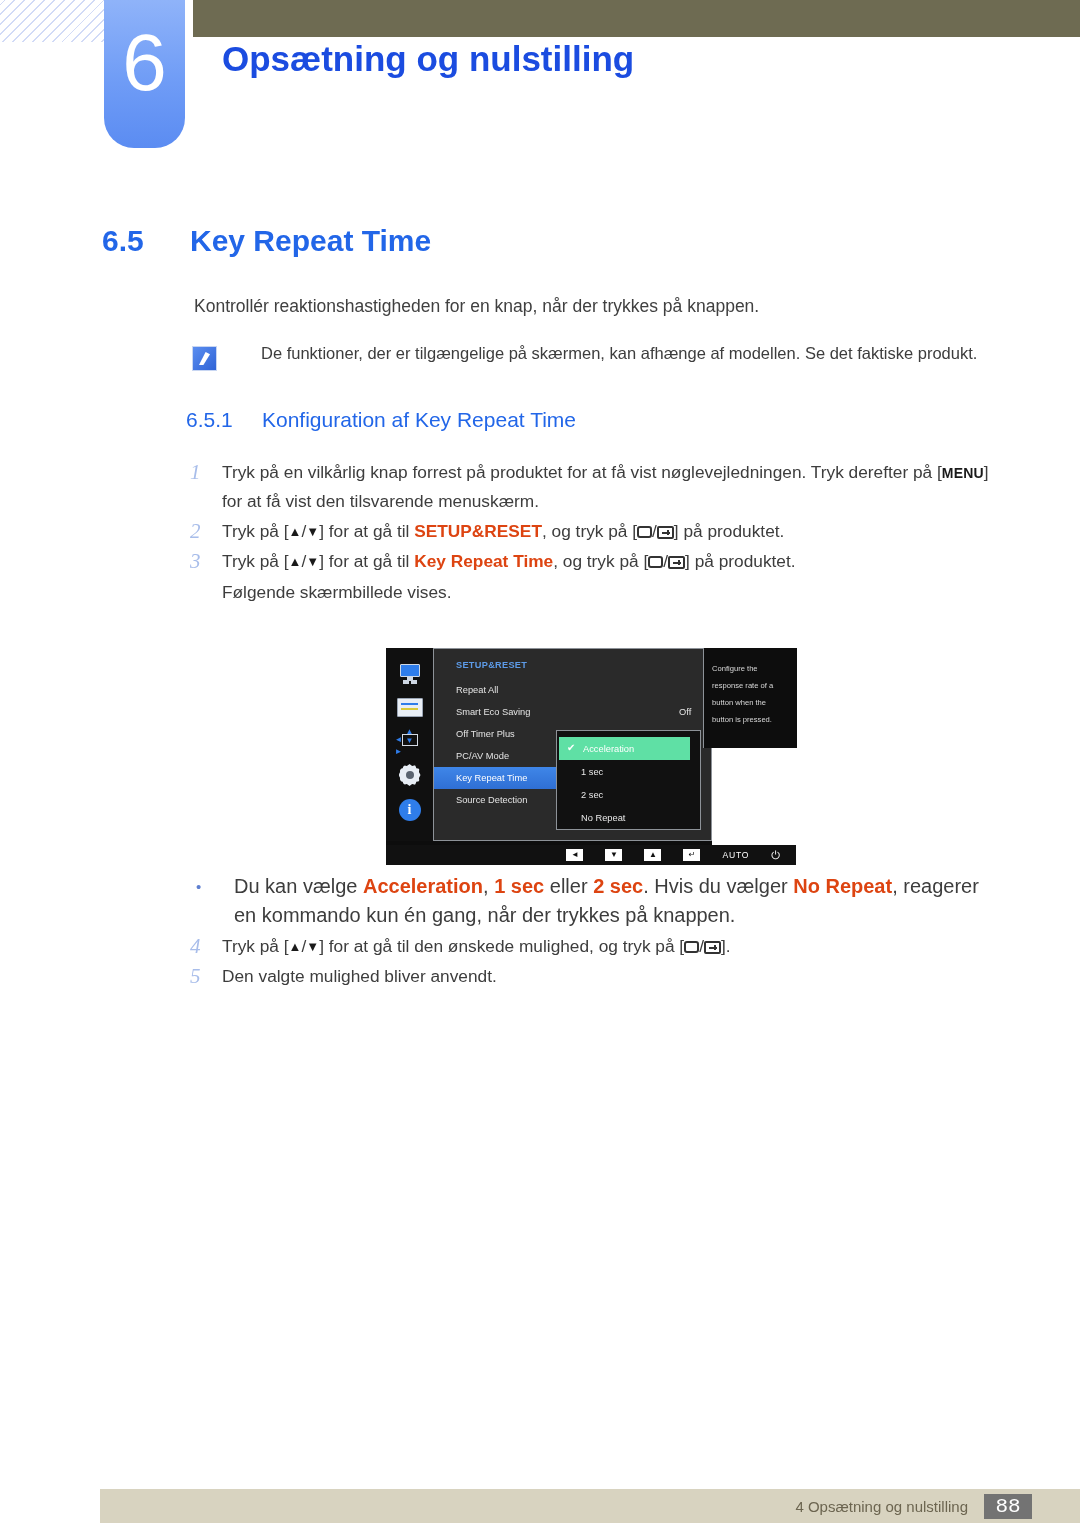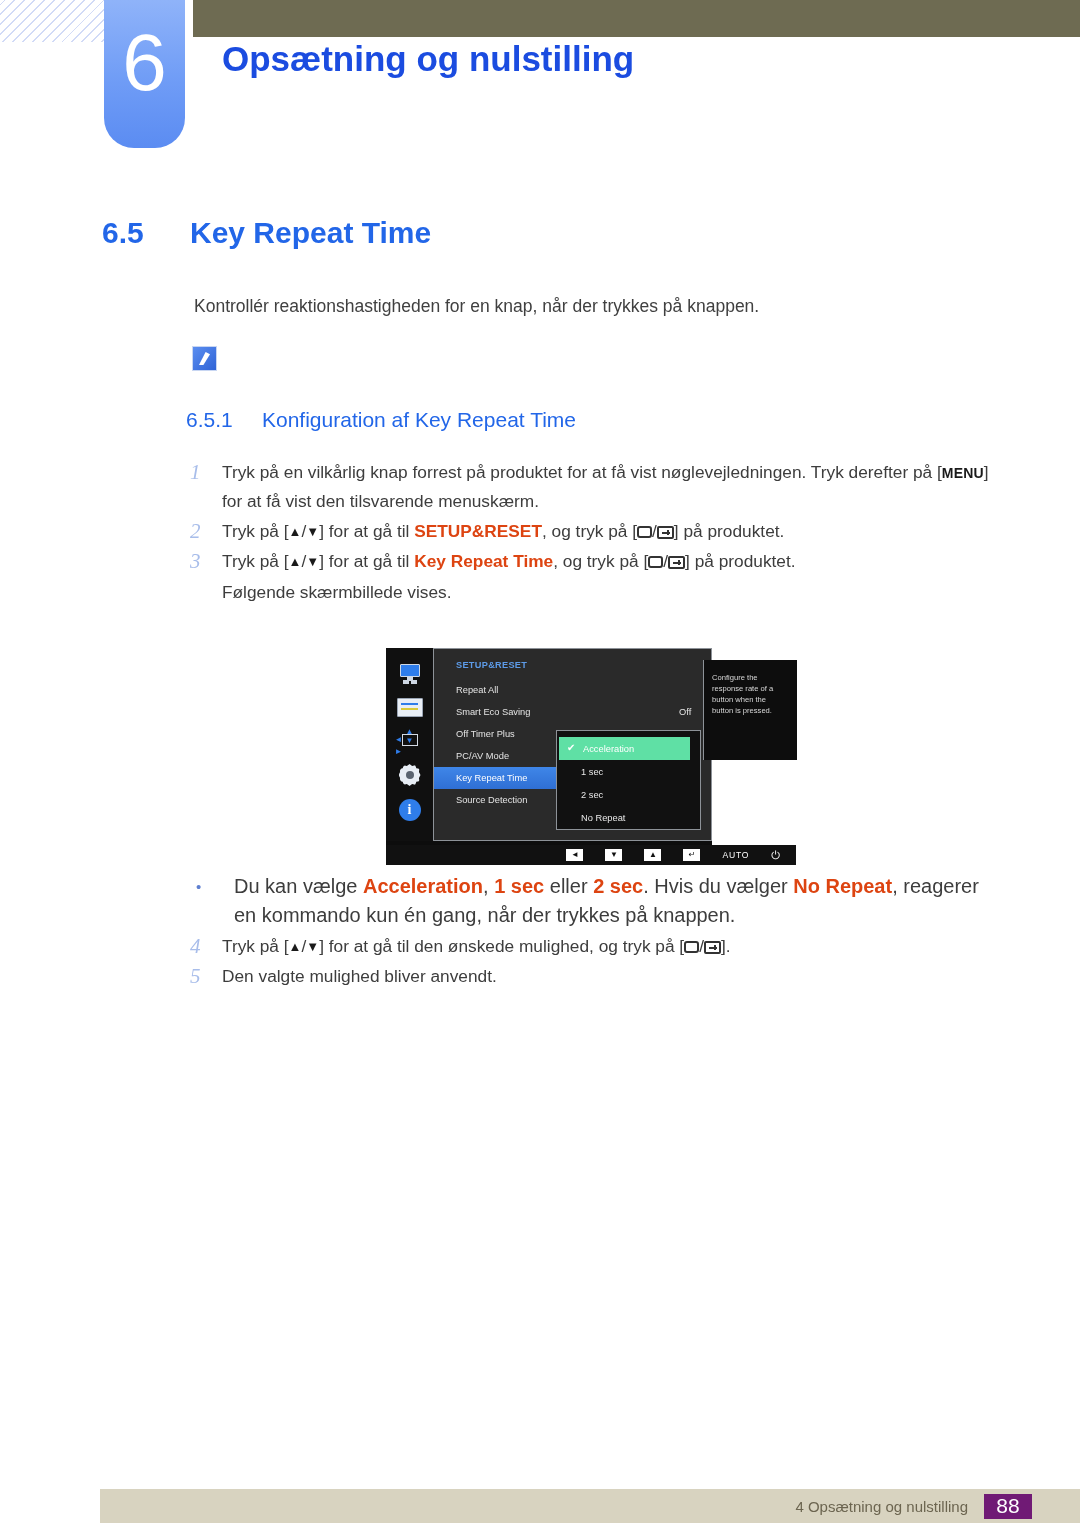--- a/index.html
+++ b/index.html
@@ -59,21 +59,21 @@
     position: absolute;
     left: 222px; top: 39px;
     font-size: 35px;
     color: #1b4ce0;
     font-weight: 700;
   }
 
   
   .sec-head {
     position: absolute;
-    left: 102px; top: 216px;
+    left: 102px; top: 224px;
     font-size: 30px;
     color: #2266e8;
     font-weight: 700;
     display: flex;
   }
   .sec-num { width: 88px; }
   .intro {
     position: absolute;
     left: 194px; top: 296px;
     font-size: 17.5px;
@@ -355,28 +355,28 @@
   }
   .sub-check {
     position: absolute;
     left: 8px; top: 5px;
     font-size: 10px;
     color: #ffffff;
     line-height: 12px;
   }
   .osd-desc {
     position: absolute;
-    left: 317px; top: 12px;
+    left: 317px; top: 0;
     width: 94px; height: 100px;
     background: #0d0d0d;
     border-left: 1px solid #8d9298;
     padding: 12px 8px 0 8px;
     box-sizing: border-box;
     font-size: 7.6px;
-    line-height: 11px;
+    line-height: 17px;
     color: #d8d8d8;
   }
   .osd-bar {
     position: absolute;
     left: 0; top: 197px;
     width: 410px; height: 20px;
     background: #111111;
     display: flex;
     align-items: center;
     justify-content: flex-end;
@@ -438,45 +438,47 @@
     align-items: center;
     justify-content: flex-end;
   }
   .footer-txt {
     font-size: 15px;
     color: #6c6550;
     margin-right: 16px;
   }
   .footer-page {
     width: 48px; height: 25px;
-    background: #701a75;
+    background: #737373;
     color: #ffffff;
     font-size: 21px;
     display: flex; align-items: center; justify-content: center;
     margin-right: 48px;
+    font-family: Liberation Mono, monospace;
   }
 </style>
 </head>
 <body>
 
 <div class="hatch"></div>
 <div class="olive-bar"></div>
 <div class="chap-tab"></div>
 <div class="chap-num">6</div>
 <div class="chap-title">Opsætning og nulstilling</div>
 
 <div class="sec-head">
   <span class="sec-num">6.5</span>
   <span>Key Repeat Time</span>
 </div>
 
 <div class="intro">Kontrollér reaktionshastigheden for en knap, når der trykkes på knappen.</div>
 
 <div class="note-row">
   <div class="note-icon"></div>
+  <div class="note-text">De funktioner, der er tilgængelige på skærmen, kan afhænge af modellen. Se det faktiske produkt.</div>
 </div>
 
 <div class="sub-head">
   <span class="sub-num">6.5.1</span>
   <span>Konfiguration af Key Repeat Time</span>
 </div>
 
 <div class="steps" id="steps-top">
     <div class="step">
       <div class="step-num">1</div>

